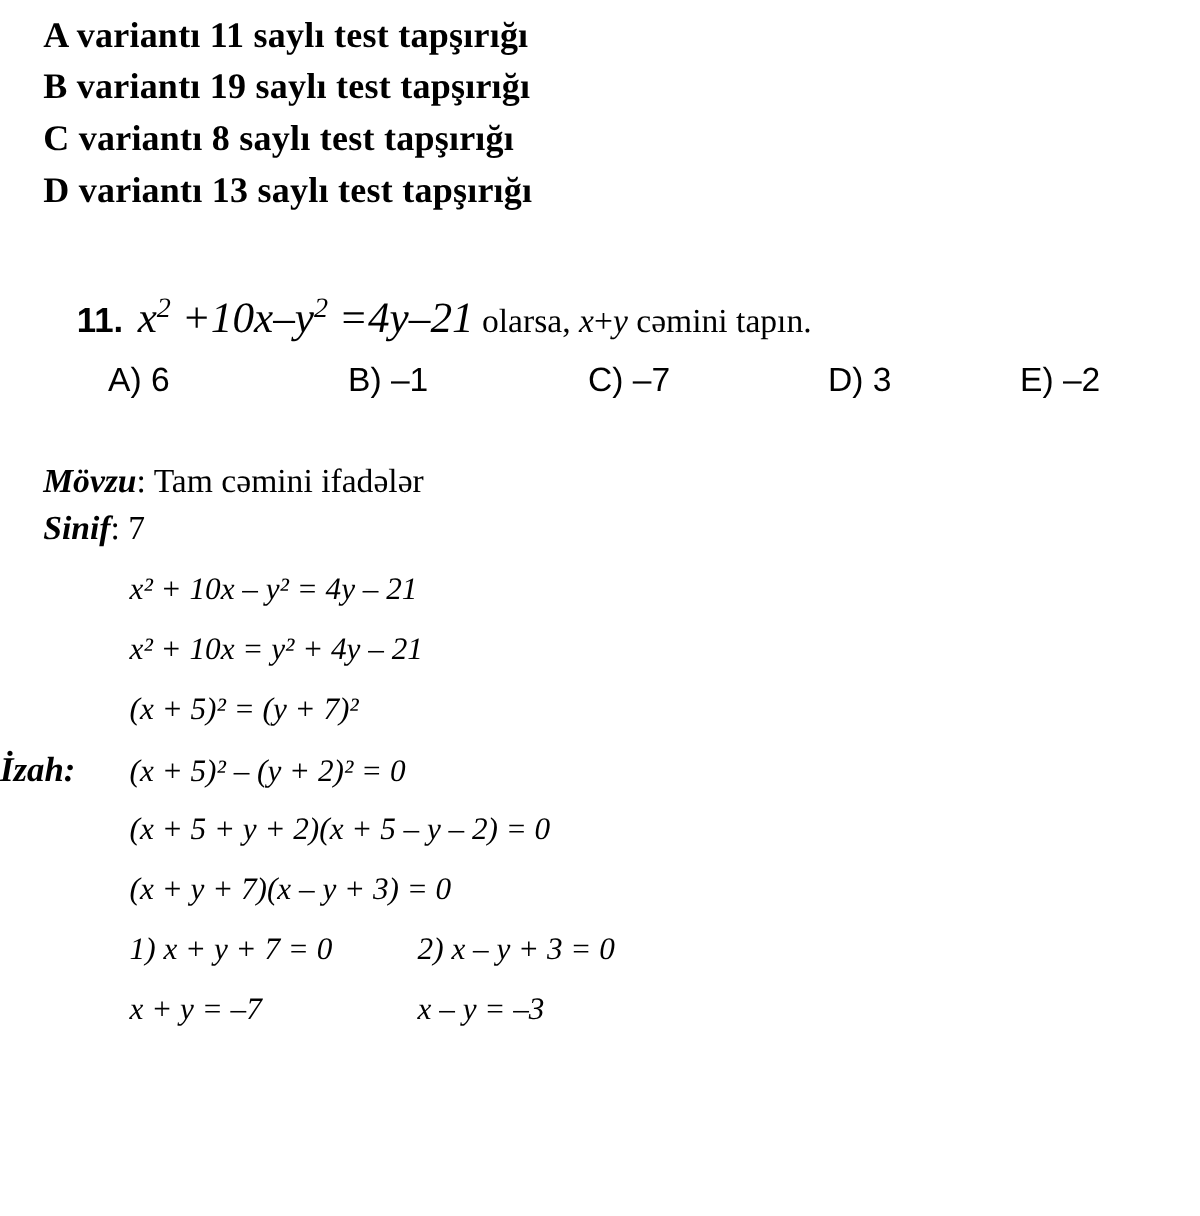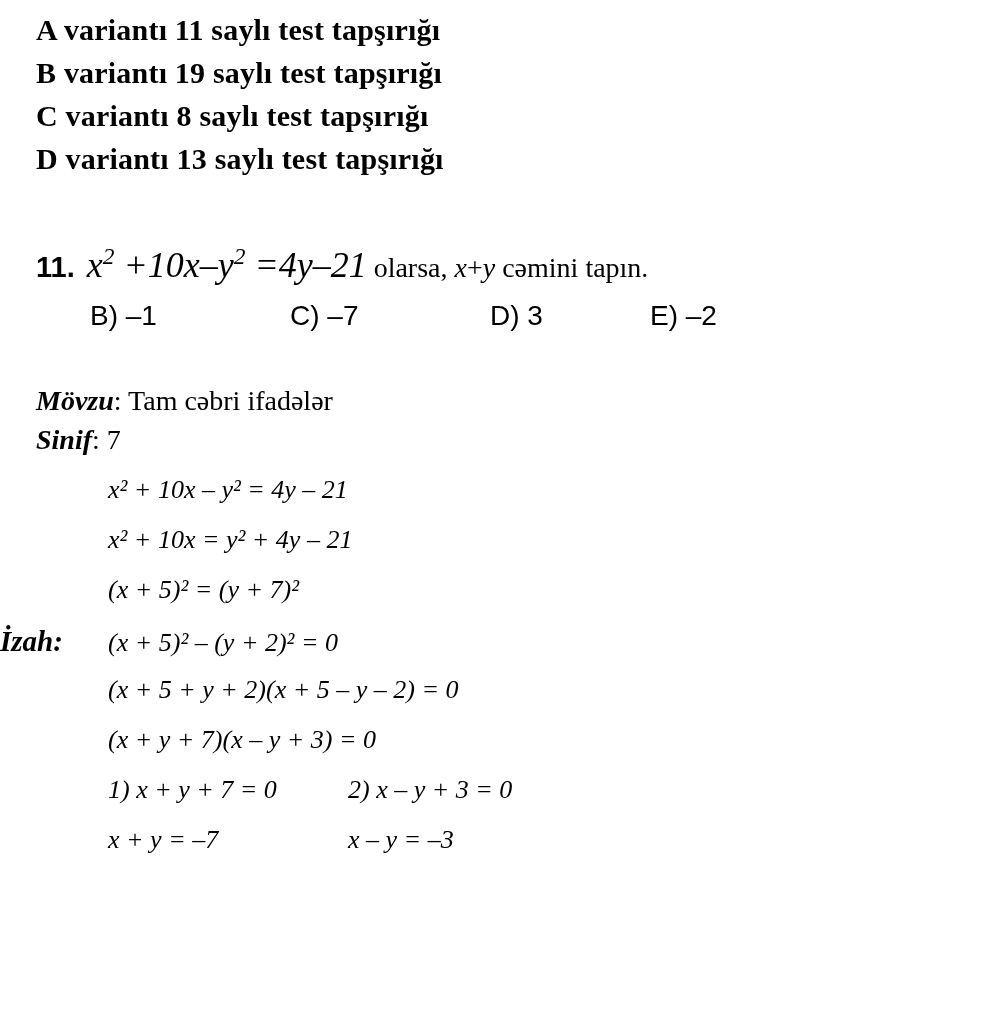--- a/index.html
+++ b/index.html
@@ -45,20 +45,21 @@
     align-items: baseline;
     font-size: 29px;
     line-height: 34px;
     white-space: pre;
   }
   .q-num {
     font-family: "Liberation Sans", sans-serif;
     font-weight: bold;
     font-size: 29px;
     margin-right: 12px;
+    margin-left: 28px;
   }
   .math {
     font-family: "Liberation Serif", serif;
     font-style: italic;
     font-size: 36px;
     white-space: pre;
     margin-top: 24px;
   }
   .math sup {
     font-size: 0.65em;
@@ -157,29 +158,30 @@
   </div>
 
   <div class="question-block">
     <div class="question-line">
       <span class="q-num">11.</span>
       <span class="math"><span>x</span><sup>2</sup><span> +10</span><span>x</span><span>–</span><span>y</span><sup>2</sup><span> =4</span><span>y</span><span>–21</span></span>
       <span class="q-tail"><span> olarsa, </span><i>x</i><span>+</span><i>y</i><span> cəmini tapın.</span></span>
     </div>
 
     <div class="options">
+      <div class="option opt-0"><span class="lbl">A)</span> <span class="val">6</span></div>
       <div class="option opt-1"><span class="lbl">B)</span> <span class="val">–1</span></div>
       <div class="option opt-2"><span class="lbl">C)</span> <span class="val">–7</span></div>
       <div class="option opt-3"><span class="lbl">D)</span> <span class="val">3</span></div>
       <div class="option opt-4"><span class="lbl">E)</span> <span class="val">–2</span></div>
     </div>
   </div>
 
   <div class="meta">
-    <div class="meta-row"><span class="meta-key">Mövzu</span><span class="meta-val">: </span><span class="meta-val">Tam cəbri ifadələr</span></div>
+    <div class="meta-row"><span class="meta-key">Mövzu</span><span class="meta-val">: </span><span class="meta-val">Tam cəmini ifadələr</span></div>
     <div class="meta-row"><span class="meta-key">Sinif</span><span class="meta-val">: </span><span class="meta-val">7</span></div>
   </div>
 
   <div class="solution">
     <div class="sol-row">
       <span class="sol-indent"></span>
       <span class="expr">x² + 10x – y² = 4y – 21</span>
     </div>
     <div class="sol-row">
       <span class="sol-indent"></span>

